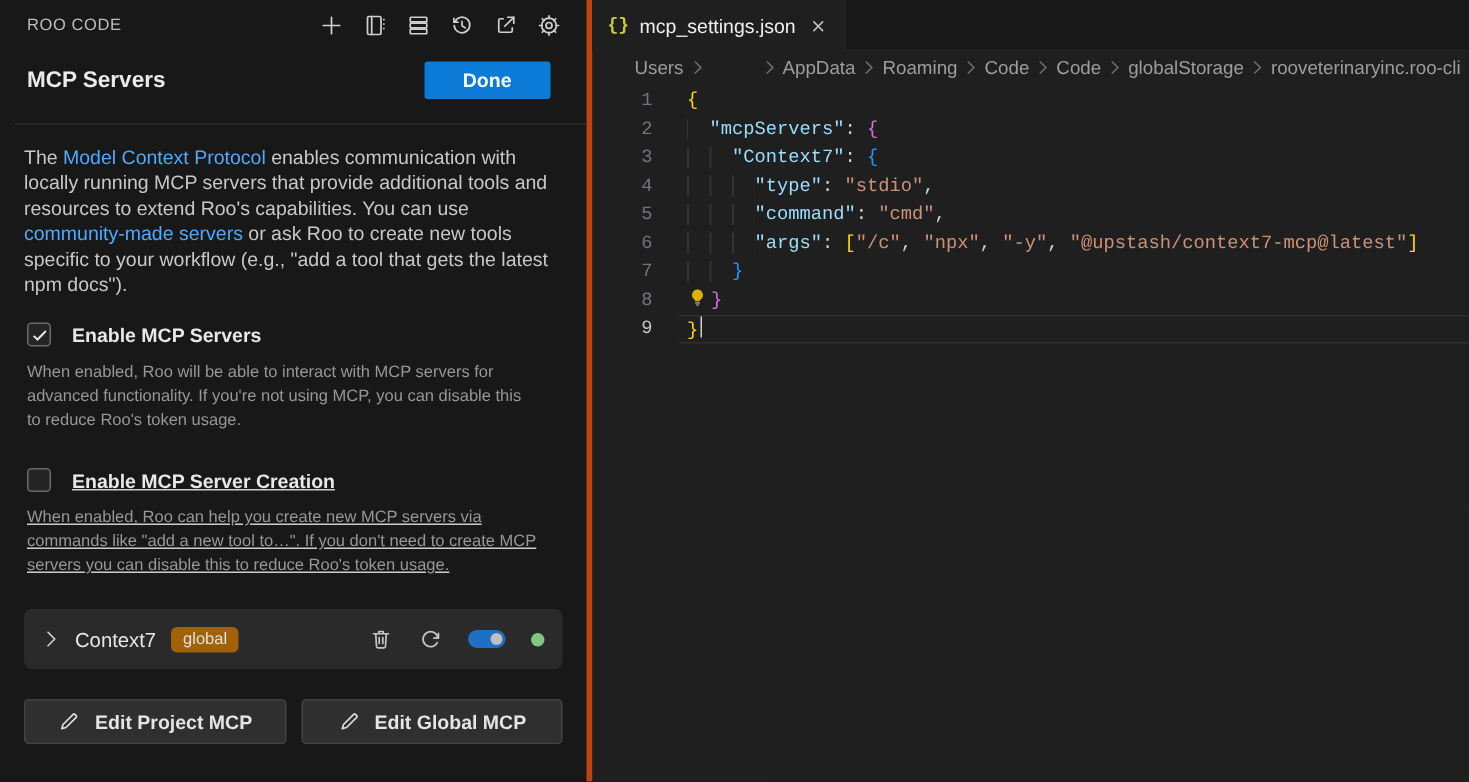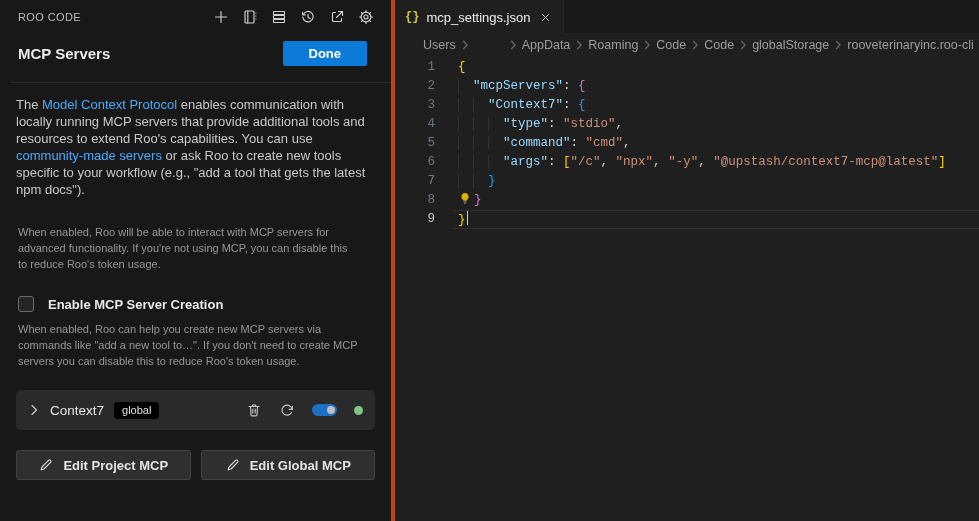--- a/index.html
+++ b/index.html
@@ -31,21 +31,21 @@
   .chk-row { display:flex; align-items:center; gap:14px; }
   .checkbox { width:16px; height:16px; border:1px solid #6a6a6a; border-radius:3px; background:#242424; display:flex; align-items:center; justify-content:center; color:#e8e8e8; cursor:pointer; }
   .checkbox svg { width:13px; height:13px; fill:none; stroke:currentColor; stroke-width:1.6; visibility:hidden; }
   .checkbox.checked svg { visibility:visible; }
   .chk-label { font-weight:700; color:#e8e8e8; }
   .chk-desc { margin:9px 16px 0 0; color:#979797; font-size:11px; line-height:16px; max-width:352px; }
 
   .server-row { margin:21px 16px 0 16px; height:40px; background:#2a2a2a; border-radius:5px; display:flex; align-items:center; padding:0 12px 0 10px; }
   .server-row .chev { color:#cdcdcd; width:16px; height:16px; cursor:pointer; }
   .server-name { margin-left:8px; color:#e6e6e6; font-size:13.5px; }
-  .server-badge { margin-left:10px; background:#000000; color:#e2e2e2; font-size:11px; padding:2.5px 8px; border-radius:4px; }
+  .server-badge { margin-left:10px; background:#a16207; color:#e2e2e2; font-size:11px; padding:2.5px 8px; border-radius:4px; }
   .server-actions { margin-left:auto; display:flex; align-items:center; gap:17px; color:#c5c5c5; }
   .srv-ic { width:16px; height:16px; cursor:pointer; }
   .toggle { width:25px; height:12px; border-radius:6px; background:var(--toggle-on,#1f6fc5); position:relative; cursor:pointer; }
   .toggle .knob { position:absolute; top:2px; right:2px; width:8px; height:8px; border-radius:50%; background:#bfbfbf; }
   .status-dot { width:9px; height:9px; border-radius:50%; background:var(--status-green,#81c784); }
 
   .edit-row { display:flex; gap:10px; margin:20px 16px 0 16px; }
   .btn-edit { flex:1; height:30px; background:#2f2f2f; border:1px solid #424242; border-radius:3px; color:#e5e5e5; font-family:inherit; font-size:13px; font-weight:700; display:flex; align-items:center; justify-content:center; gap:9px; cursor:pointer; }
   .btn-edit .ic { color:#dcdcdc; }
 
@@ -133,24 +133,32 @@
 
   <div class="sb-titlerow">
     <span class="sb-page-title">MCP Servers</span>
     <button class="btn-done">Done</button>
   </div>
   <div class="sb-divider"></div>
 
   <p class="sb-desc"><span>The </span><a class="link" href="#">Model Context Protocol</a><span> enables communication with locally running MCP servers that provide additional tools and resources to extend Roo's capabilities. You can use </span><a class="link" href="#">community-made servers</a><span> or ask Roo to create new tools specific to your workflow (e.g., "add a tool that gets the latest npm docs").</span></p>
 
   <div class="chk-group">
+    <div class="chk-row">
+      <span class="checkbox checked">
+        <svg viewBox="0 0 16 16">
+            <path d="M3 8.5l3.2 3L13 4.5"></path>
+          </svg>
+      </span>
+      <span class="chk-label">Enable MCP Servers</span>
+    </div>
     <div class="chk-desc">When enabled, Roo will be able to interact with MCP servers for advanced functionality. If you're not using MCP, you can disable this to reduce Roo's token usage.</div>
   </div>
 
-  <div class="chk-group" style="margin-top:24px;">
+  <div class="chk-group" style="margin-top:24px;text-decoration:underline;">
     <div class="chk-row">
       <span class="checkbox">
         <svg viewBox="0 0 16 16">
             <path d="M3 8.5l3.2 3L13 4.5"></path>
           </svg>
       </span>
       <span class="chk-label">Enable MCP Server Creation</span>
     </div>
     <div class="chk-desc">When enabled, Roo can help you create new MCP servers via commands like "add a new tool to…". If you don't need to create MCP servers you can disable this to reduce Roo's token usage.</div>
   </div>

